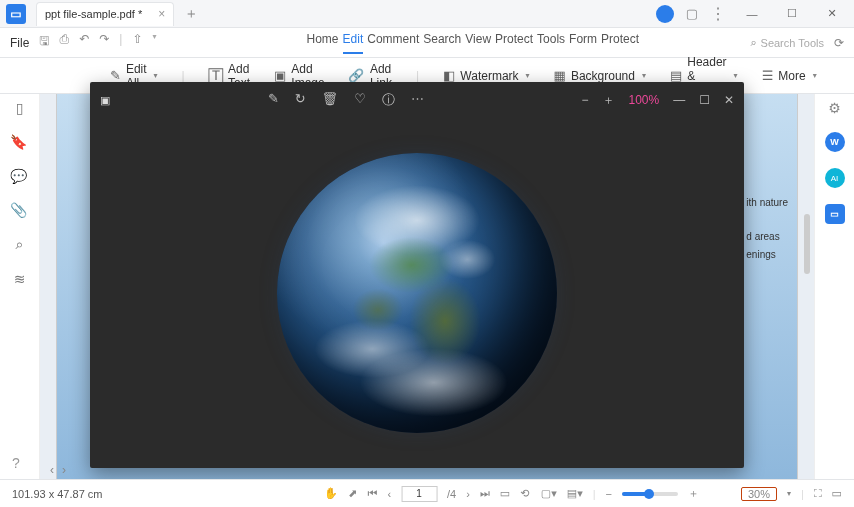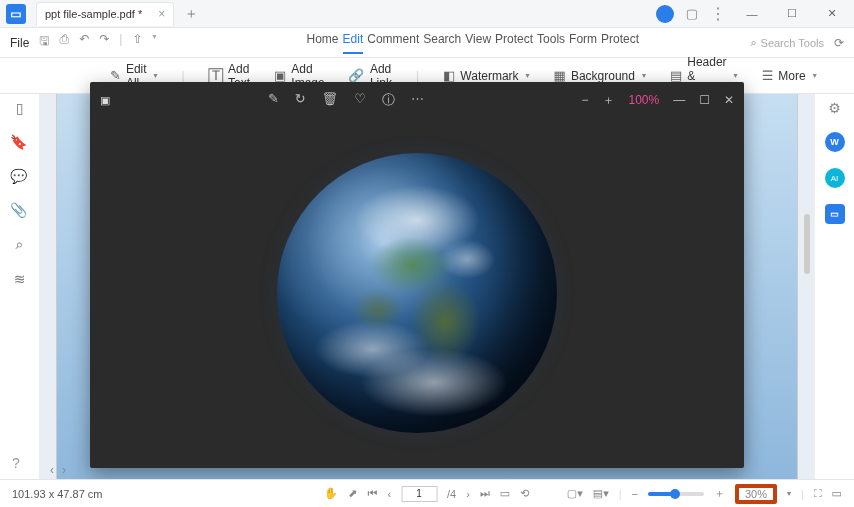--- a/index.html
+++ b/index.html
@@ -71,21 +71,21 @@
 .earth::after { content:""; position:absolute; inset:0; border-radius:50%; background:radial-gradient(circle at 32% 28%, rgba(255,255,255,.25), transparent 40%); }
 
 
 .statusbar { position:absolute; bottom:0; left:0; right:0; height:28px; border-top:1px solid #e3e5e8; display:flex; align-items:center; padding:0 12px; font-size:11px; color:#555; background:#fff; }
 .sb-center { position:absolute; left:50%; transform:translateX(-50%); display:flex; align-items:center; gap:10px; color:#888; }
 .sb-page { width:36px; height:16px; border:1px solid #ccc; text-align:center; font-size:10px; line-height:14px; color:#333; }
 .sb-right { margin-left:auto; display:flex; align-items:center; gap:10px; color:#888; }
 .slider { width:56px; height:4px; background:#ddd; border-radius:2px; position:relative; }
 .slider::before { content:""; position:absolute; left:0; width:26px; height:4px; background:#2b7de9; border-radius:2px; }
 .slider::after { content:""; position:absolute; left:22px; top:-3px; width:10px; height:10px; background:#2b7de9; border-radius:50%; }
-.zoom-box { border:4px solid #c2410c; padding:0 6px; border-radius:2px; }
+.zoom-box { border:1px solid #c2410c; padding:0 6px; border-radius:2px;margin-left:32px; }
 </style>
 </head>
 <body>
 
 <div class="titlebar">
   <div class="app-icon">▭</div>
   <div class="tab">
     <span>ppt file-sample.pdf *</span>
     <span class="tab-close">×</span>
   </div>
@@ -178,20 +178,25 @@
   <div class="leftbar">
     <span>▯</span>
     <span>🔖</span>
     <span>💬</span>
     <span>📎</span>
     <span>⌕</span>
     <span>≋</span>
   </div>
   <div class="canvas">
     <div class="doc-bg"></div>
+    <div class="doc-right-text">
+      <div>ith nature</div>
+      <div style="margin-top:16px">d areas</div>
+      <div>enings</div>
+    </div>
     <div class="scroll-handle"></div>
     <div class="scroll-arrows">
       <span>‹</span>
       <span>›</span>
     </div>
   </div>
   <div class="rightbar">
     <span style="color:#888">⚙</span>
     <div class="rb-word">W</div>
     <div class="rb-ai">AI</div>

